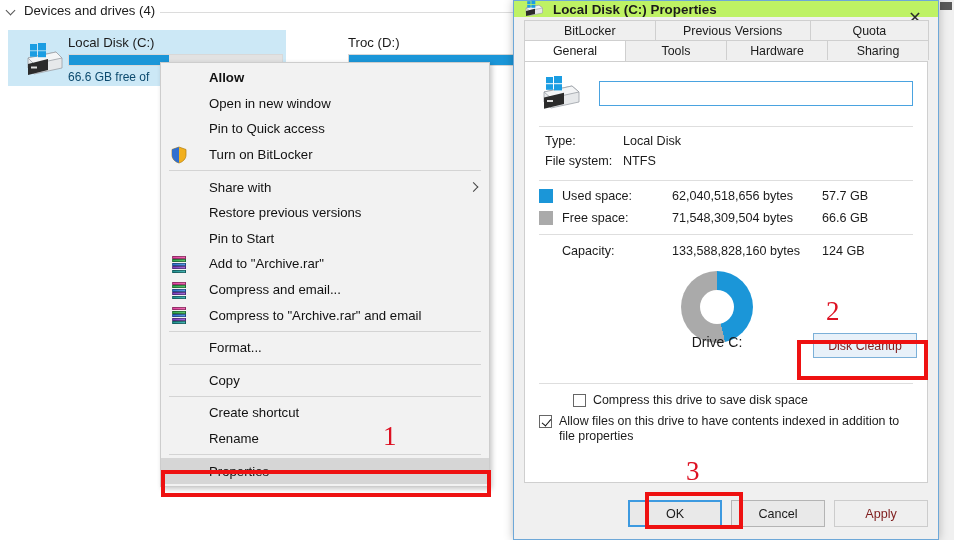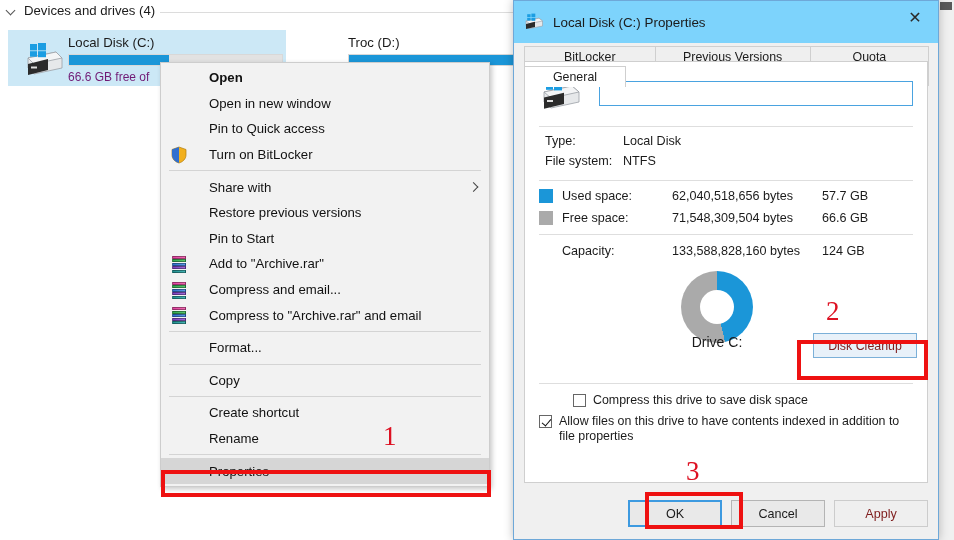--- a/index.html
+++ b/index.html
@@ -29,21 +29,21 @@
     border-left: 1.4px solid #555; border-bottom: 1.4px solid #555;
     transform: rotate(-45deg);
   }
   .group-rule {
     position: absolute; left: 160px; top: 12px; width: 780px; height: 1px; background: #dcdcdc;
   }
 
   .drive-tile { position: absolute; height: 56px; }
   .drive-tile.selected { background: #cce8f6; }
   .drive-name { position: absolute; font-size: 13.2px; color: #1b1b1b; white-space: nowrap; }
-  .drive-sub { position: absolute; font-size: 12px; color: #701a75; white-space: nowrap; }
+  .drive-sub { position: absolute; font-size: 12px; color: #0c4a6e; white-space: nowrap; }
   .drive-bar-track {
     position: absolute; height: 12px; background: #e2e2e2; border: 1px solid #d8d8d8;
   }
   .drive-bar-fill { position: absolute; left: 0; top: 0; height: 100%; background: #1b96d8; }
 
   
   .drive-icon { position: absolute; width: 42px; height: 38px; }
 
   .explorer-scroll {
     position: absolute; right: 0; top: 0; width: 17px; height: 540px;
@@ -84,22 +84,22 @@
   .rar i:nth-child(4){ top: 11.5px;background: linear-gradient(90deg,#7a3fc0,#a06ad8); }
   .rar i:nth-child(5){ top: 15px; background: linear-gradient(90deg,#1f8f8f,#45b5b5); }
 
   
   #dialog {
     position: absolute; left: 513px; top: 0; width: 426px; height: 540px;
     background: #f0f0f0; border: 1px solid #6ea8d8;
     box-shadow: 0 0 9px rgba(0,0,0,0.25);
   }
   .titlebar {
-    position: relative; height: 42px; background: #7dd3fc;
-    display: flex; align-items: center;
+    position: relative; height: 16px; background: #bef264;
+    display: flex; align-items: center; font-weight: bold;
   }
   .titlebar .tb-icon { margin-left: 10px; width: 20px; height: 18px; position: relative; }
   .titlebar .tb-title { margin-left: 9px; font-size: 13.4px; color: #1b1b1b; }
   .titlebar .tb-close {
     position: absolute; right: 0; top: 0; width: 46px; height: 33px;
     display: flex; align-items: center; justify-content: center;
     font-size: 16px; color: #2b2b2b; font-family: "DejaVu Sans", sans-serif;
   }
 
   .tabstrip { position: relative; height: 40px; margin: 3px 10px 0 10px; }
@@ -231,21 +231,21 @@
       </div>
     </div>
 
     <div class="explorer-scroll">
       <div class="thumb"></div>
     </div>
   </div>
 
   <div id="ctxmenu">
       <div class="mi bold">
-        <span>Open</span>
+        <span>Allow</span>
       </div>
       <div class="mi">
         <span>Open in new window</span>
       </div>
       <div class="mi">
         <span>Pin to Quick access</span>
       </div>
       <div class="mi">
         <span class="mi-icon"><svg viewBox="0 0 18 18" width="18" height="18">
             <path d="M9 1 L16 3.5 V9 C16 13 12.6 16 9 17 C5.4 16 2 13 2 9 V3.5 Z" fill="#f2b01e" stroke="#b07d10" stroke-width="0.7"></path>

